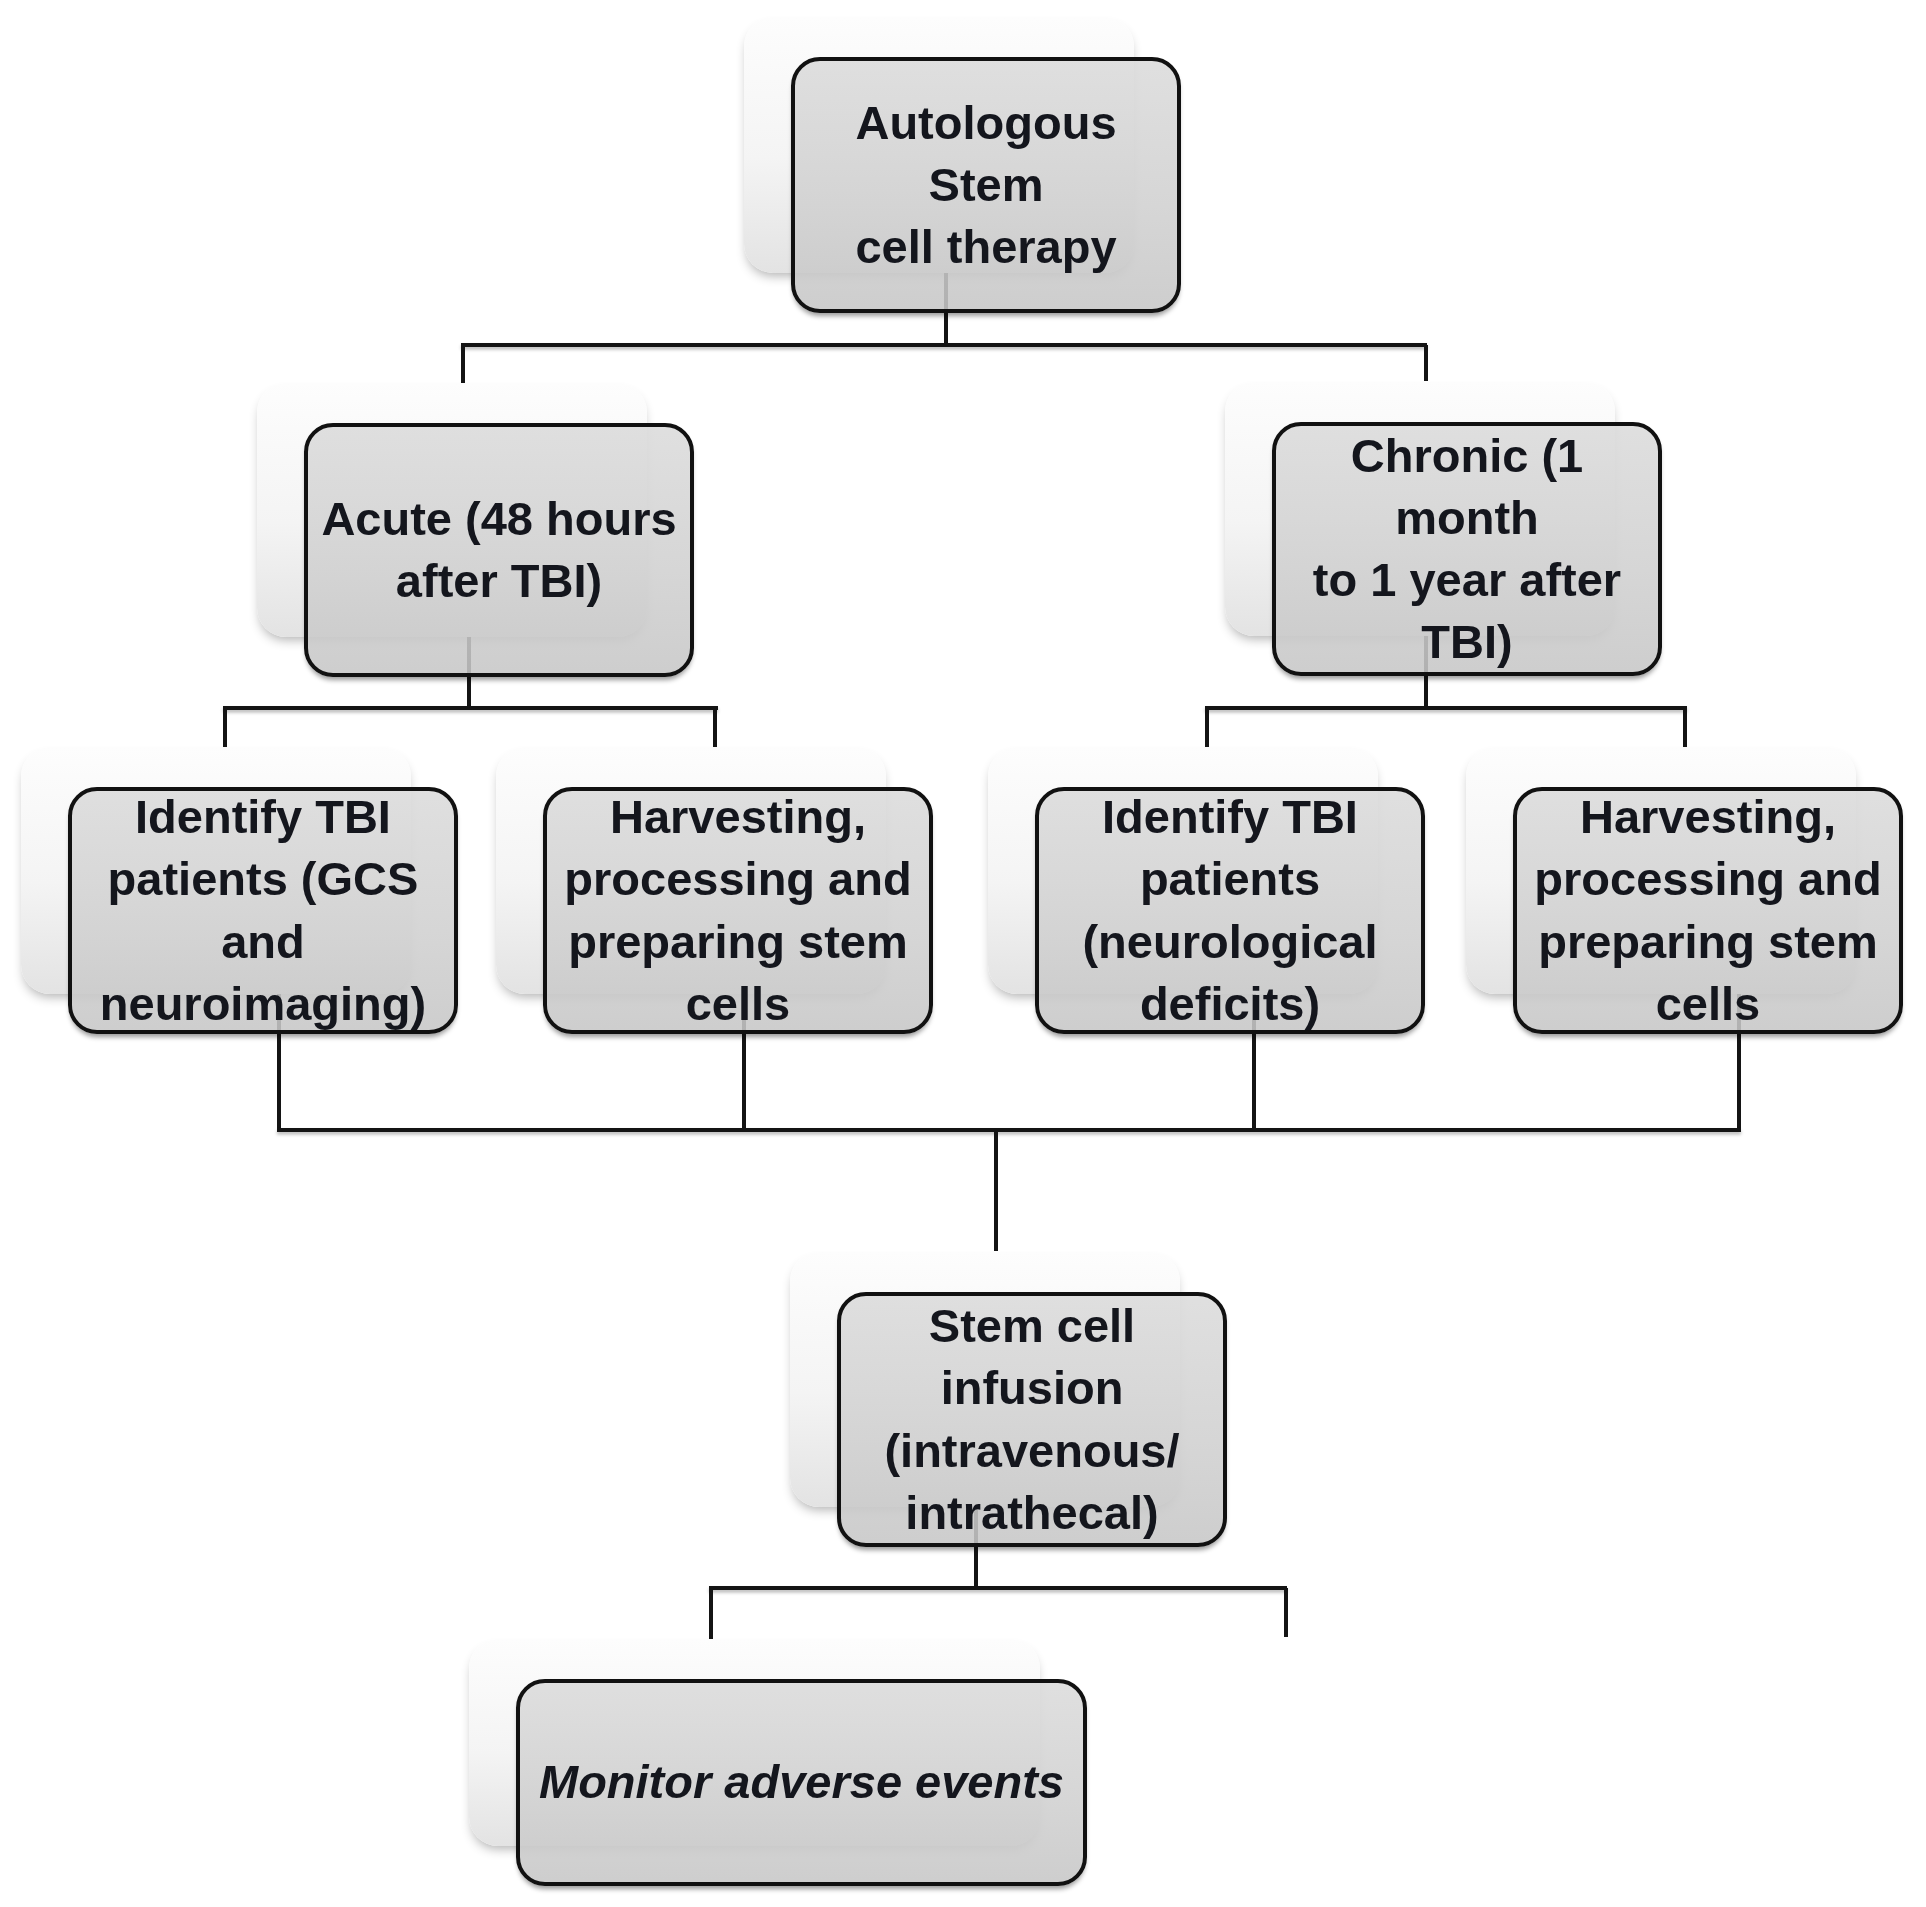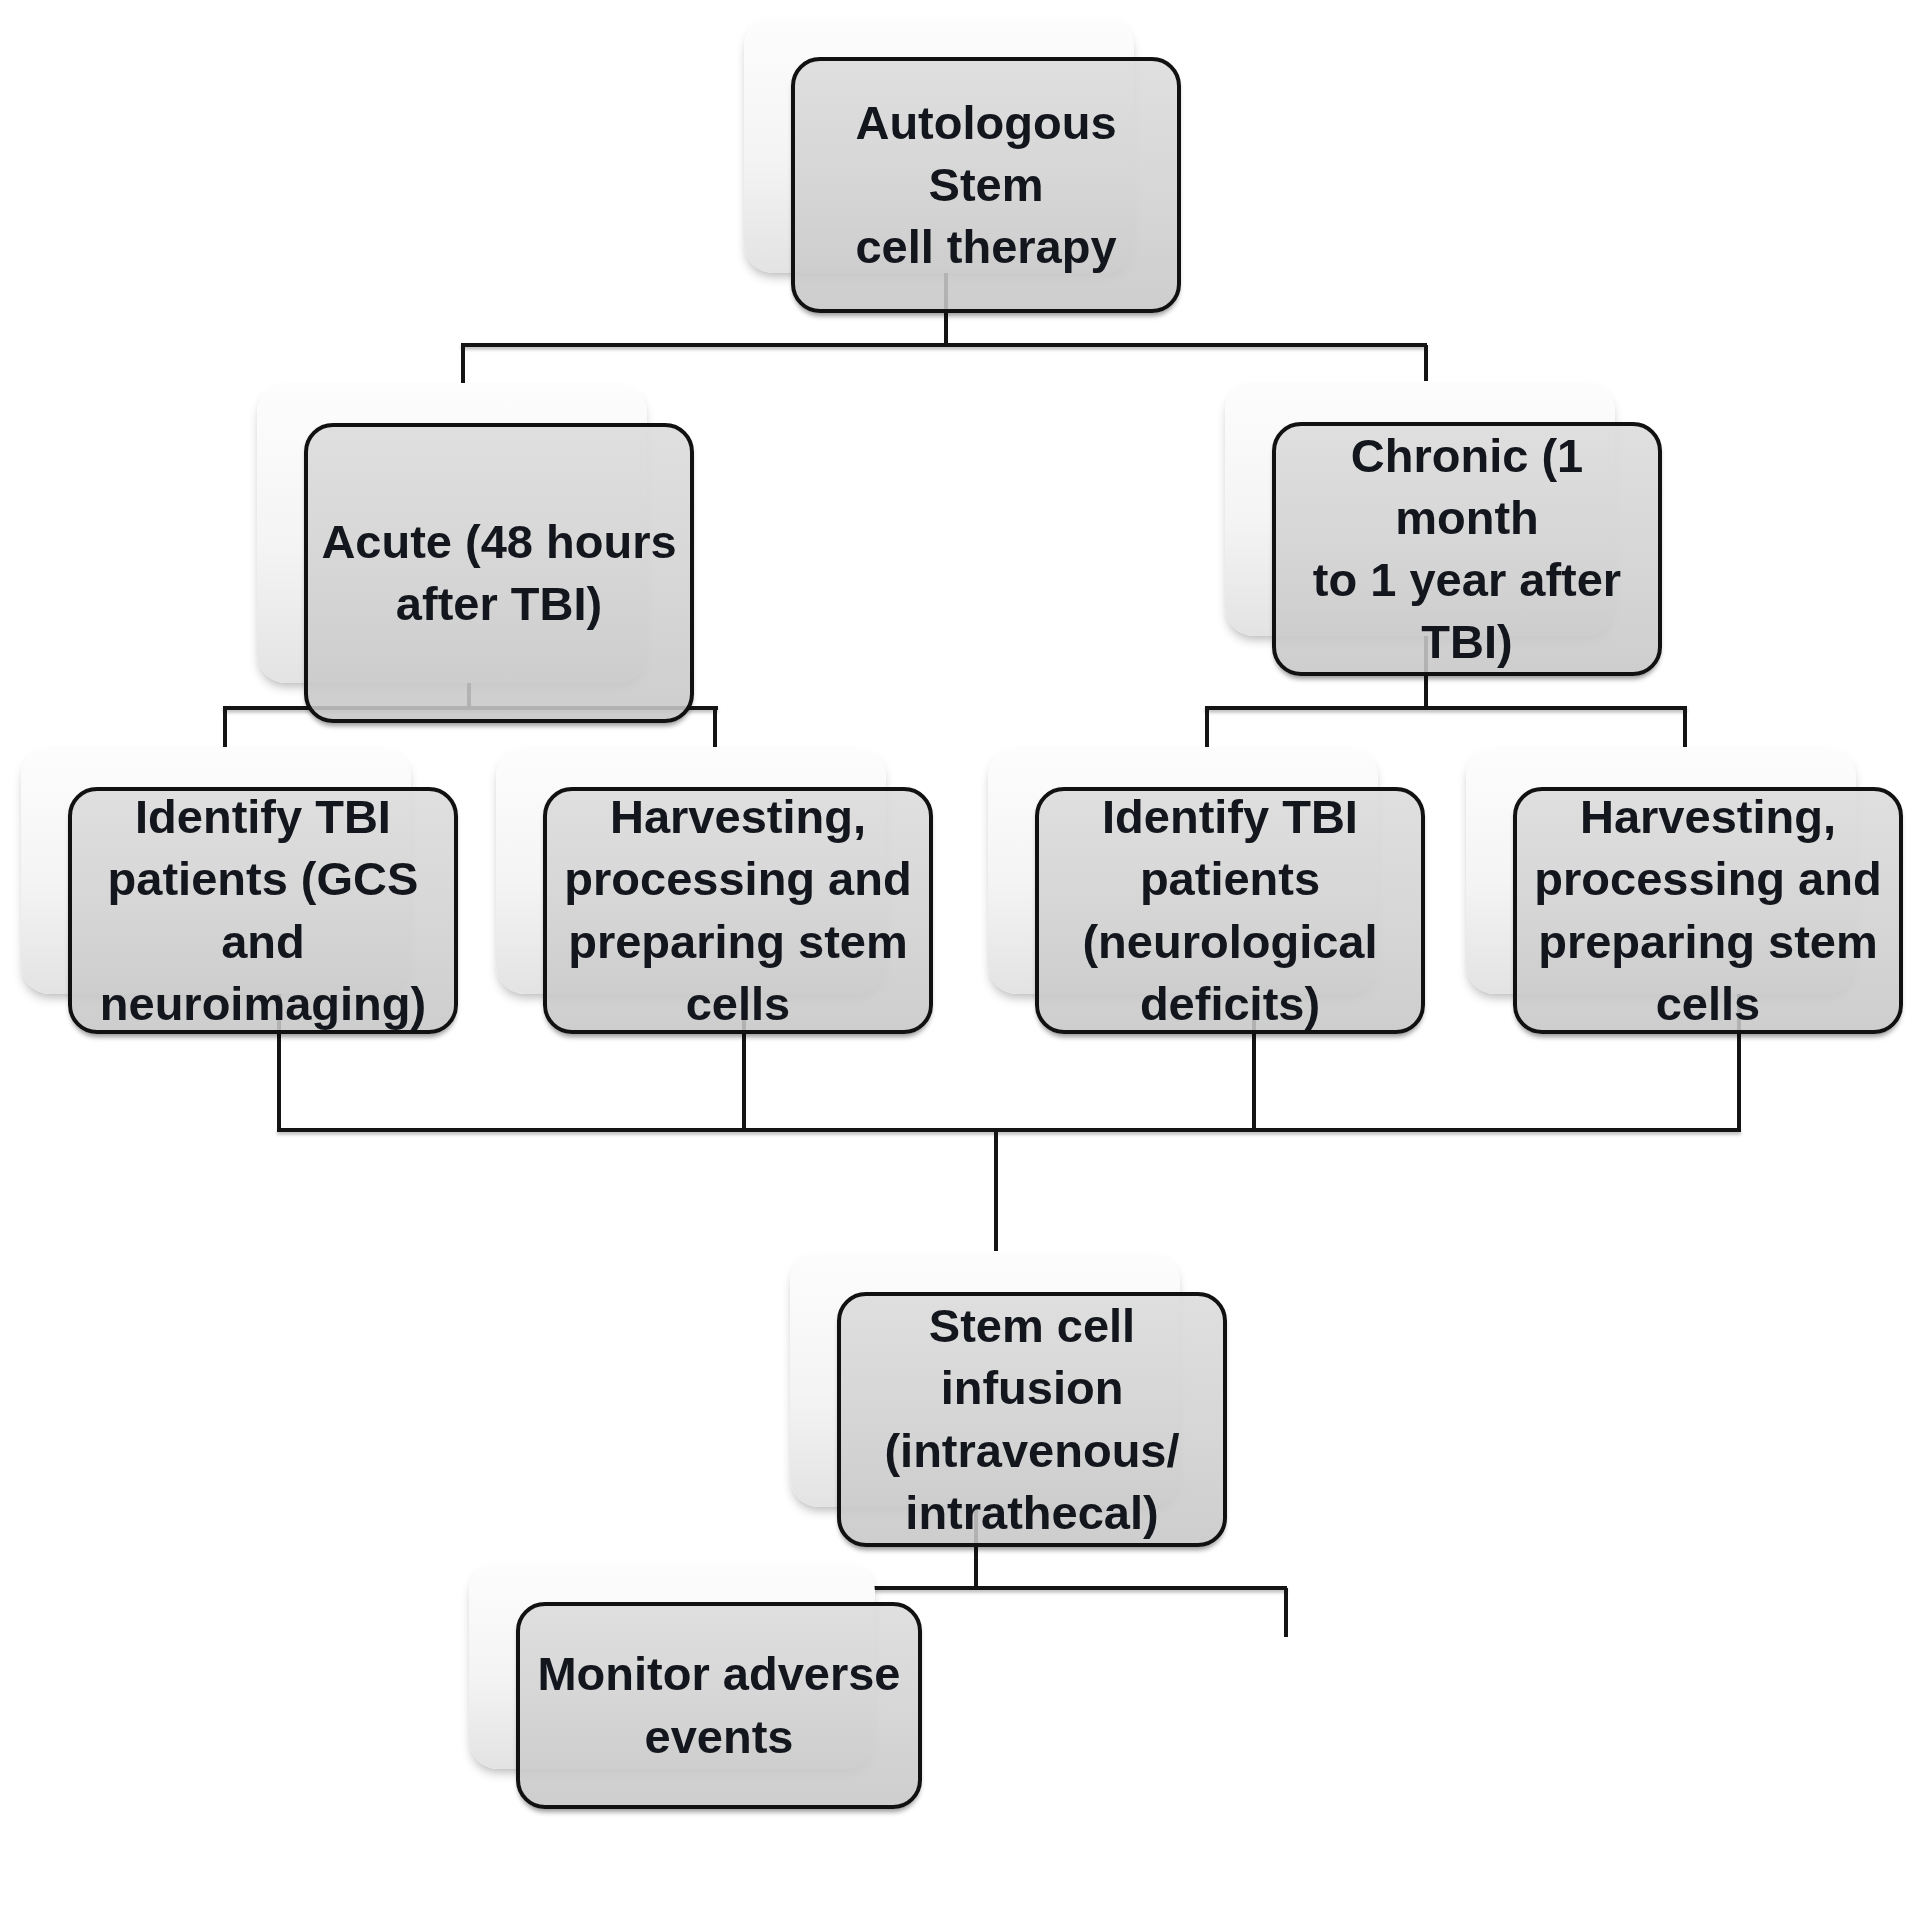--- a/index.html
+++ b/index.html
@@ -71,28 +71,28 @@
     white-space:pre-line;
     text-align:center;
     color:var(--text);
     font-weight:700;
     font-size:47px;
     line-height:1.32;
     padding:0 9px;
   }
 
   .n-root     {left:791px;top:57px;  width:390px;height:256px;}
-  .n-acute    {left:304px; top:423px; width:390px;height:300px;}
+  .n-acute    {left:304px; top:423px; width:390px;height:254px;}
   .n-chronic  {left:1272px;top:422px; width:390px;height:254px;border-radius:10px;}
   .n-a1       {left:68px; top:787px;width:390px;height:247px;}
   .n-a2       {left:543px; top:787px;width:390px;height:247px;}
   .n-c1       {left:1035px;top:787px;width:390px;height:247px;}
   .n-c2       {left:1513px;top:787px;width:390px;height:247px;}
   .n-infusion {left:837px;top:1292px;width:390px;height:255px;}
-  .n-monitor  {left:516px; top:1602px;width:406px;height:207px;}
+  .n-monitor  {left:516px; top:1679px;width:571px;height:207px;font-style:italic;}
   .n-followup {left:1115px;top:1678px;width:434px;height:207px;}
 </style>
 </head>
 <body>
 
 <div class="canvas">
 
   <div class="conn v c-root-out"></div>
   <div class="conn h c-l1-split"></div>
   <div class="conn v c-acute-in"></div>

